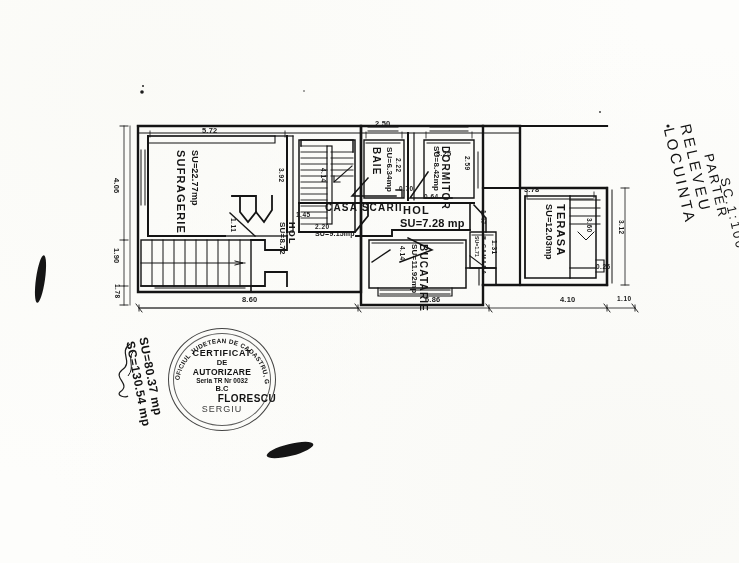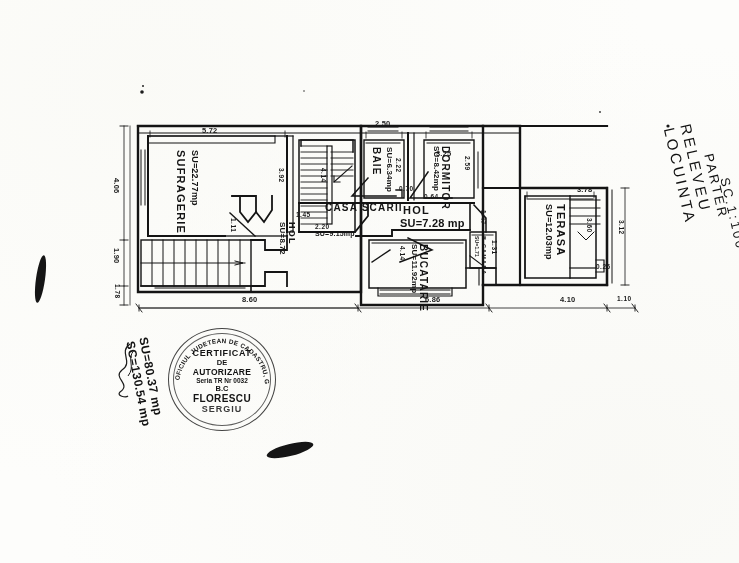--- a/index.html
+++ b/index.html
@@ -113,22 +113,22 @@
     left: 0; right: 0;
     top: 20px;
     text-align: center;
     color: #131313;
   }
   .st-1 { font-size: 9px; font-weight: 700; letter-spacing: 0.6px; }
   .st-2 { font-size: 7.5px; font-weight: 700; text-align: center; }
   .st-3 { font-size: 8.5px; font-weight: 700; letter-spacing: 0.3px; }
   .st-4 { font-size: 6.5px; font-weight: 700; }
   .st-5 { font-size: 7.5px; font-weight: 700; }
-  .st-6 { font-size: 10px; font-weight: 700; letter-spacing: 0.4px; }
-  .st-7 { font-size: 9px; font-weight: 700; letter-spacing: 1px; color: #3a3a3a; }
+  .st-6 { font-size: 10px; font-weight: 700; letter-spacing: 0.4px; text-align: right; }
+  .st-7 { font-size: 9px; font-weight: 400; letter-spacing: 1px; color: #3a3a3a; }
   .arc-text {
     position: absolute;
     left: 0; top: 0;
     width: 108px; height: 103px;
   }
   .arc-text text {
     font-size: 6.4px;
     font-weight: 700;
     fill: #171717;
     letter-spacing: 0.3px;
@@ -355,21 +355,21 @@
   <div class="lbl dim" style="left:436px; top:118px;margin-top:32px;">3.25</div>
   <div class="lbl dim-sm" style="left:470px; top:156px; transform:rotate(90deg); transform-origin:left top;">2.59</div>
   <div class="lbl dim-sm" style="left:424px; top:194px;">0.64</div>
 
   <div class="lbl dim-sm" style="left:296px; top:212px;">1.45</div>
   <div class="lbl dim-sm" style="left:486px; top:210px; transform:rotate(90deg); transform-origin:left top;">1.47</div>
 
   <div class="lbl dim-sm" style="left:405px; top:246px; transform:rotate(90deg); transform-origin:left top;">4.14</div>
   <div class="lbl dim-sm" style="left:497px; top:240px; transform:rotate(90deg); transform-origin:left top;">1.31</div>
 
-  <div class="lbl dim" style="left:577px; top:186px;">3.78</div>
+  <div class="lbl dim" style="left:524px; top:186px;">3.78</div>
   <div class="lbl dim-sm" style="left:592px; top:218px; transform:rotate(90deg); transform-origin:left top;">3.60</div>
   <div class="lbl dim-sm" style="left:624px; top:220px; transform:rotate(90deg); transform-origin:left top;">3.12</div>
   <div class="lbl dim-sm" style="left:596px; top:264px;">0.26</div>
 
   <div style="position:absolute; left:694px; top:122px; transform:rotate(77deg); transform-origin:left top;">
     <div class="title-line">RELEVEU LOCUINTA</div>
   </div>
   <div style="position:absolute; left:716px; top:152px; transform:rotate(77deg); transform-origin:left top;">
     <div class="title-line title-sub">PARTER</div>
   </div>

